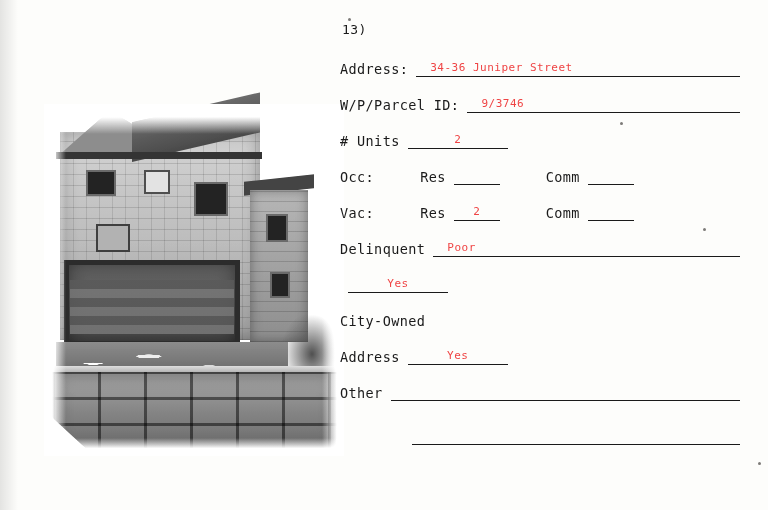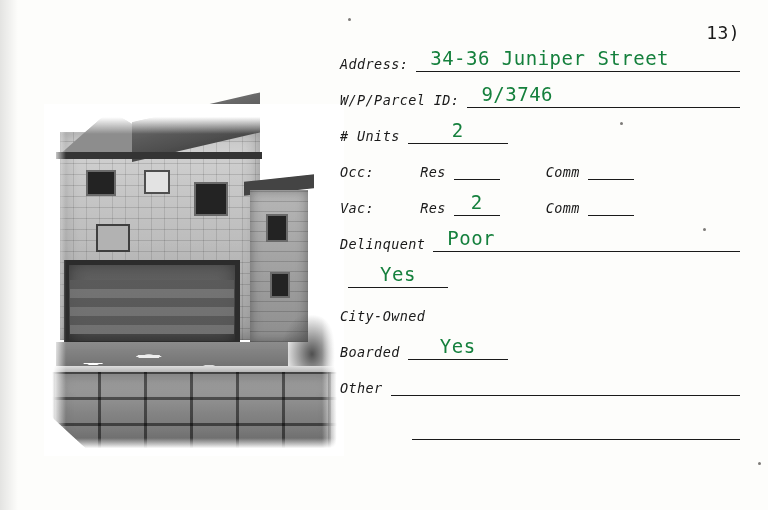--- a/index.html
+++ b/index.html
@@ -166,49 +166,48 @@
     letter-spacing: 0.4px;
   }
   .row {
     position: relative;
     display: flex;
     align-items: flex-end;
     margin-bottom: 12px;
     height: 24px;
     white-space: nowrap;
   }
-  .lbl { flex: 0 0 auto; font-style: italic; }
+  .lbl { flex: 0 0 auto; }
   .rule {
     flex: 1 1 auto;
     border-bottom: 1.4px solid #1a1a1a;
     height: 17px;
     margin-left: 8px;
     position: relative;
   }
   .rule.fixed-100 { flex: 0 0 100px; }
   .rule.fixed-46  { flex: 0 0 46px; }
   .rule.fixed-150 { flex: 0 0 150px; }
   .ans {
     position: absolute;
     bottom: 2px;
     left: 14px;
     font-family: "DejaVu Sans Mono", monospace;
-    font-size: 19px;
+    font-size: 11px;
     letter-spacing: 0.5px;
-    color: #15803d;
+    color: #ef4444;
     white-space: nowrap;
   }
   .ans.ctr { left: 50%; transform: translateX(-50%); }
   .gap { flex: 0 0 46px; }
   .gap-sm { flex: 0 0 26px; }
   #item-num {
-    font-size: 18px;
-    margin-bottom: 5px;
+    font-size: 13px;
+    margin-bottom: 16px;
     margin-left: 2px;
-    text-align: right;
   }
   .speck {
     position: absolute;
     background: #7d7b78;
     border-radius: 50%;
   }
   #sp1 { left: 348px; top: 18px;  width: 3px; height: 3px; }
   #sp2 { left: 620px; top: 122px; width: 3px; height: 3px; }
   #sp3 { left: 703px; top: 228px; width: 3px; height: 3px; }
   #sp4 { left: 758px; top: 462px; width: 3px; height: 3px; }
@@ -327,21 +326,21 @@
       <span class="rule fixed-100">
         <span class="ans ctr">Yes</span>
       </span>
     </div>
 
     <div class="row">
       <span class="lbl">City-Owned</span>
     </div>
 
     <div class="row">
-      <span class="lbl">Boarded</span>
+      <span class="lbl">Address</span>
       <span class="rule fixed-100">
         <span class="ans ctr">Yes</span>
       </span>
     </div>
 
     <div class="row" style="margin-bottom:20px;">
       <span class="lbl">Other</span>
       <span class="rule">
         <span class="ans"></span>
       </span>

